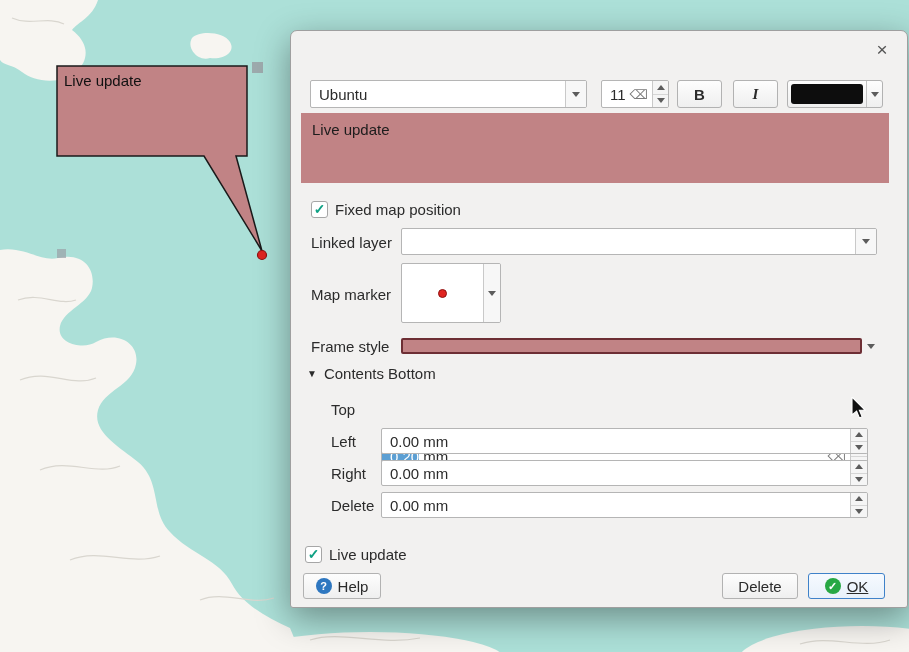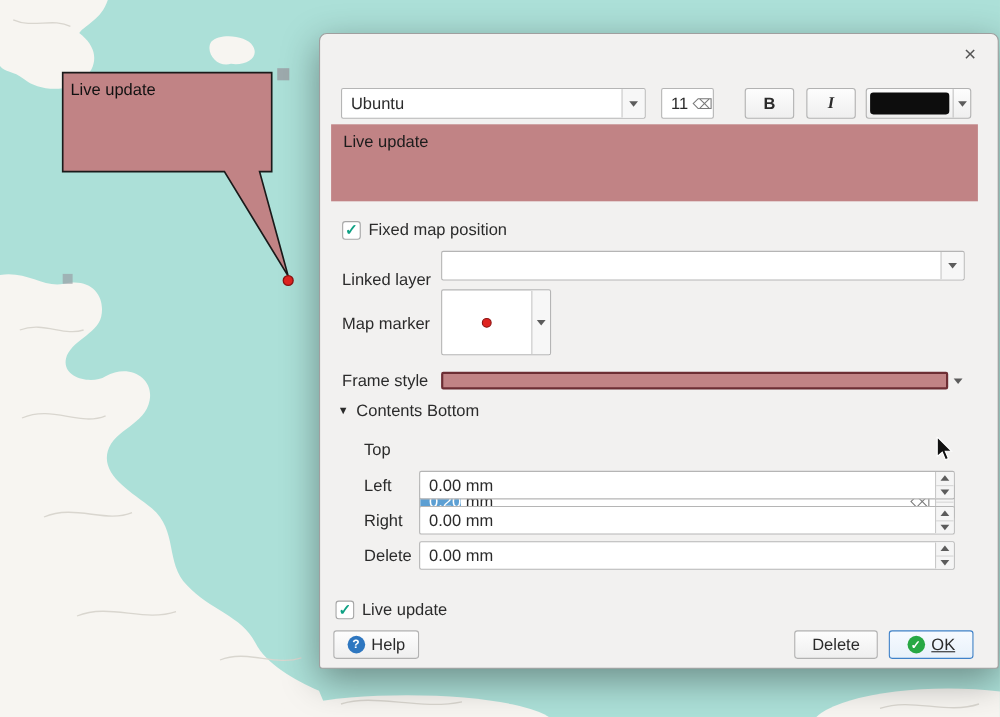--- a/index.html
+++ b/index.html
@@ -124,21 +124,21 @@
     <span>×</span>
   </div>
 
   <div class="field" style="left:19px; top:49px; width:277px; height:28px;">
     <span class="text">Ubuntu</span>
     <span class="combo-arrow">
         <span class="tri-dn"></span>
       </span>
   </div>
 
-  <div class="field" style="left:310px; top:49px; width:48px; height:28px;align-items:center;">
+  <div class="field" style="left:310px; top:49px; width:68px; height:28px;align-items:center;">
     <span class="text">11</span>
     <span class="clear-icon">⌫</span>
     <span class="spin-btns">
       <span>
           <i class="tri-up"></i>
         </span>
       <span>
           <i class="tri-dn"></i>
         </span>
     </span>
@@ -162,21 +162,21 @@
     <span>Live update</span>
   </div>
 
   <div class="checkbox" style="left:20px; top:170px;">
     <span class="checkbox-box">
         <span class="mark">✓</span>
       </span>
     <span>Fixed map position</span>
   </div>
 
-  <div class="dlg-label" style="left:20px; top:203px;margin-top:12px;">Linked layer</div>
+  <div class="dlg-label" style="left:20px; top:203px;">Linked layer</div>
   <div class="field" style="left:110px; top:197px; width:476px; height:27px;">
     <span class="text"></span>
     <span class="combo-arrow">
         <span class="tri-dn"></span>
       </span>
   </div>
 
   <div class="dlg-label" style="left:20px; top:255px;">Map marker</div>
   <div class="marker-btn">
     <span class="marker-face">

